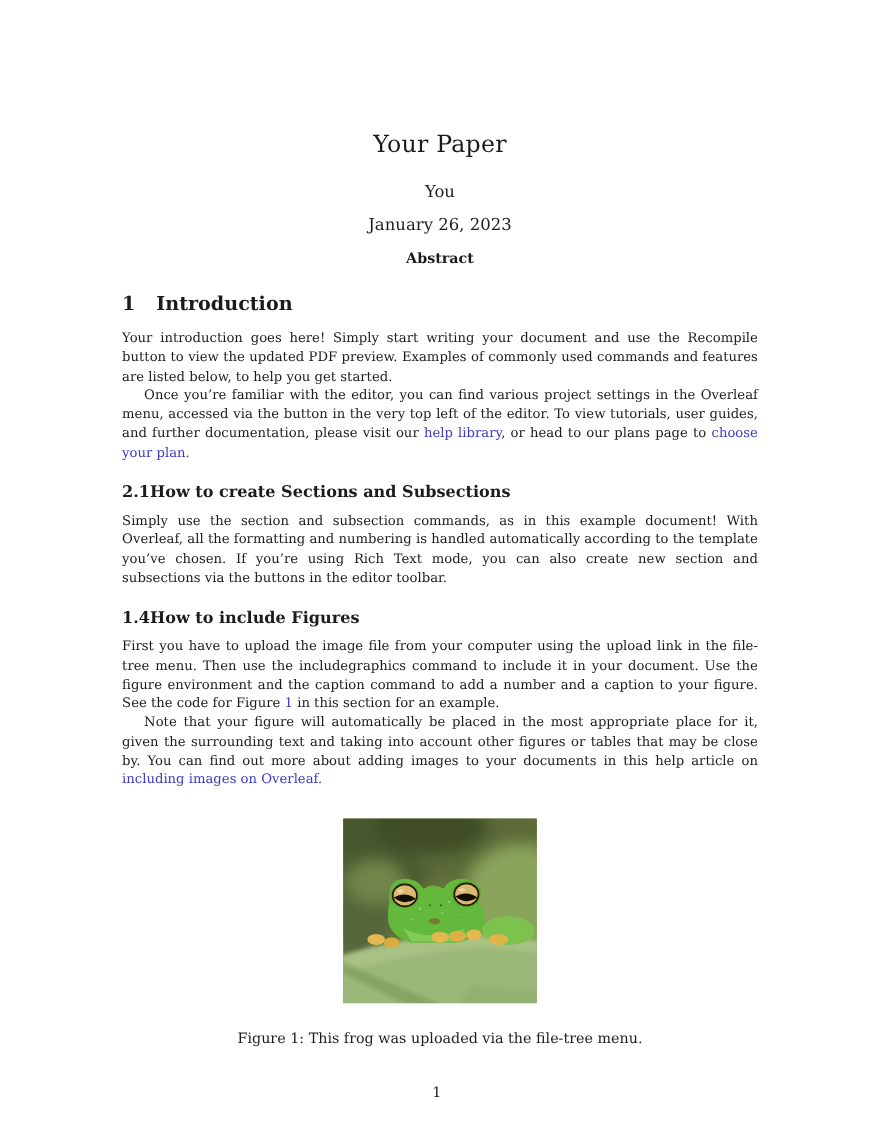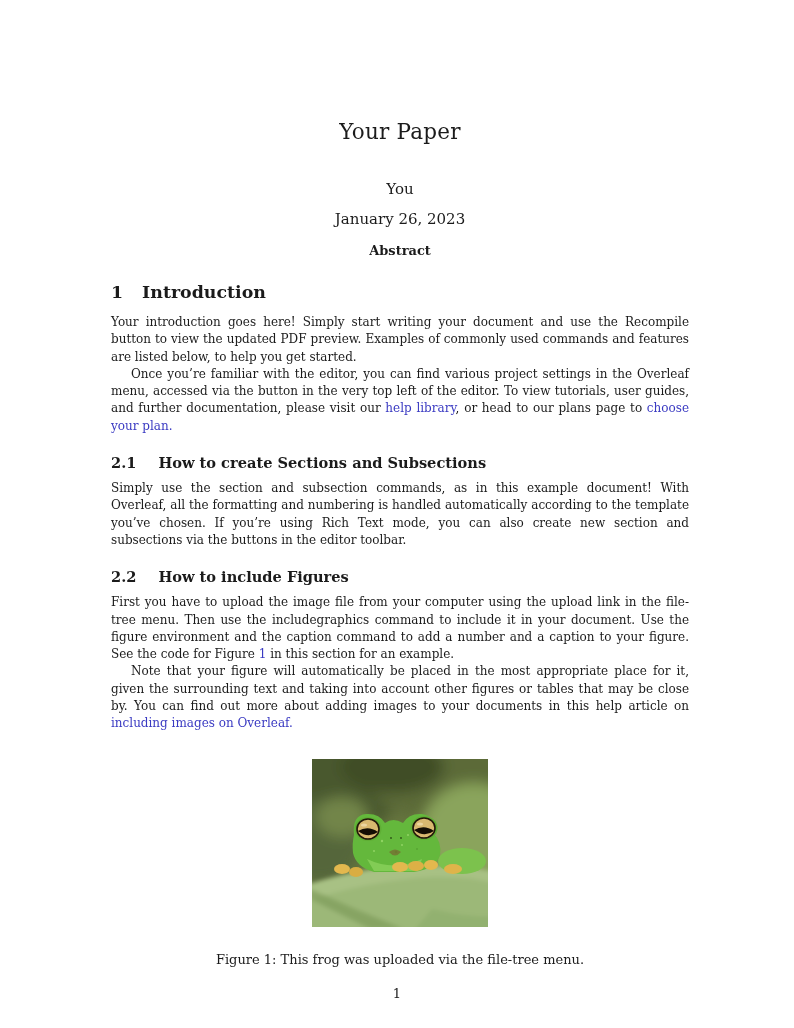--- a/index.html
+++ b/index.html
@@ -22,21 +22,21 @@
     width: 578px;
   }
   .title {
     margin-top: 119px;
     text-align: center;
     font-size: 21.5px;
     font-weight: 400;
     letter-spacing: 0.2px;
   }
   .author {
-    margin-top: 36px;
+    margin-top: 21px;
     text-align: center;
     font-size: 15px;
   }
   .date {
     margin-top: 12px;
     text-align: center;
     font-size: 15px;
   }
   .abstract-heading {
     margin-top: 15px;
@@ -56,21 +56,21 @@
     margin-top: 24px;
     margin-bottom: 12px;
   }
   h2.section .sec-num { display: inline-block; margin-right: 19px; }
   h3.subsection {
     font-size: 14.6px;
     font-weight: 700;
     margin-top: 19px;
     margin-bottom: 9px;
   }
-  h3.subsection .sub-num { display: inline-block; margin-right: 22px; }
+  h3.subsection .sub-num { display: inline-block; margin-right: 0; }
   p.body {
     font-size: 12px;
     line-height: 17.3px;
     text-align: justify;
     margin: 0;
   }
   p.body.indent { text-indent: 20px; }
   .doc-link {
     text-decoration: none;
     cursor: pointer;
@@ -115,21 +115,21 @@
     <p class="body"><span>Your introduction goes here! Simply start writing your document and use the Recompile button to view the updated PDF preview. Examples of commonly used commands and features are listed below, to help you get started.</span></p>
     <p class="body indent"><span>Once you’re familiar with the editor, you can find various project settings in the Overleaf menu, accessed via the button in the very top left of the editor. To view tutorials, user guides, and further documentation, please visit our </span><a class="doc-link" href="#" style="color: rgb(58, 58, 194);">help library</a><span>, or head to our plans page to </span><a class="doc-link" href="#" style="color: rgb(58, 58, 194);">choose your plan.</a></p>
 
 
     <h3 class="subsection">
       <span class="sub-num">2.1</span><span>How to create Sections and Subsections</span>
     </h3>
     <p class="body"><span>Simply use the section and subsection commands, as in this example document! With Overleaf, all the formatting and numbering is handled automatically according to the template you’ve chosen. If you’re using Rich Text mode, you can also create new section and subsections via the buttons in the editor toolbar.</span></p>
 
     <h3 class="subsection">
-      <span class="sub-num">2.2</span><span>How to include Figures</span>
+      <span class="sub-num">1.4</span><span>How to include Figures</span>
     </h3>
     <p class="body"><span>First you have to upload the image file from your computer using the upload link in the file-tree menu. Then use the includegraphics command to include it in your document. Use the figure environment and the caption command to add a number and a caption to your figure. See the code for Figure </span><a class="doc-link" href="#" style="color: rgb(58, 58, 194);">1</a><span> in this section for an example.</span></p>
     <p class="body indent"><span>Note that your figure will automatically be placed in the most appropriate place for it, given the surrounding text and taking into account other figures or tables that may be close by. You can find out more about adding images to your documents in this help article on </span><a class="doc-link" href="#" style="color: rgb(58, 58, 194);">including images on Overleaf.</a></p>
 
     <figure class="figure-block">
       <div class="figure-image" title="A green frog with golden eyes resting on a branch">
         <svg viewBox="0 0 176 168" width="176" height="168" role="img">
           <defs>
             <filter id="bgblur" x="-30%" y="-30%" width="160%" height="160%">
                 <feGaussianBlur stdDeviation="7"></feGaussianBlur>

